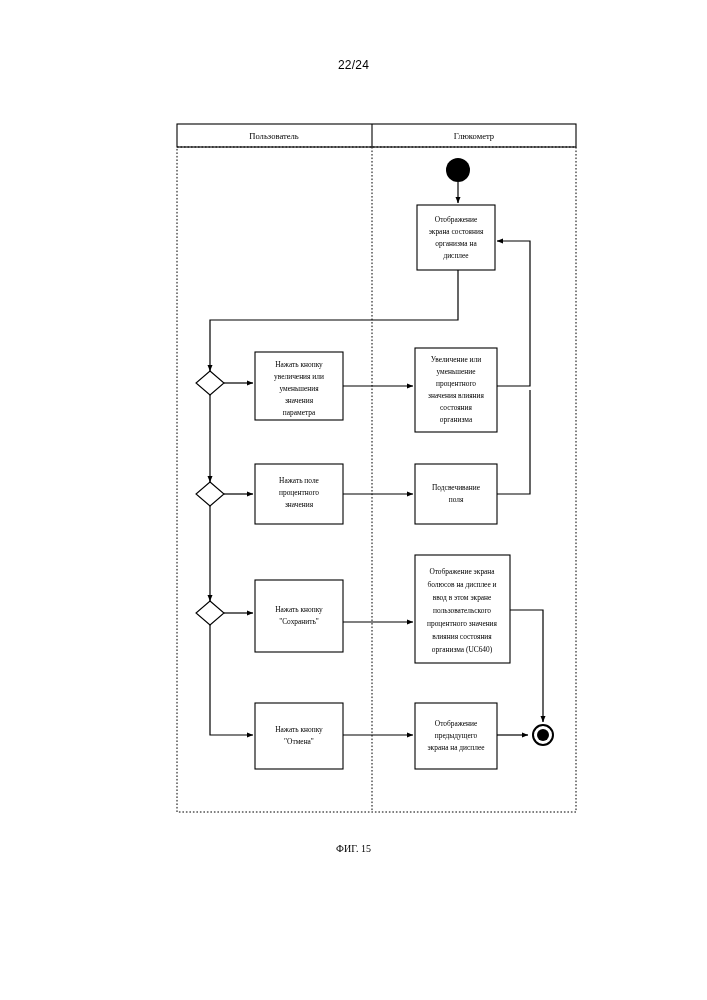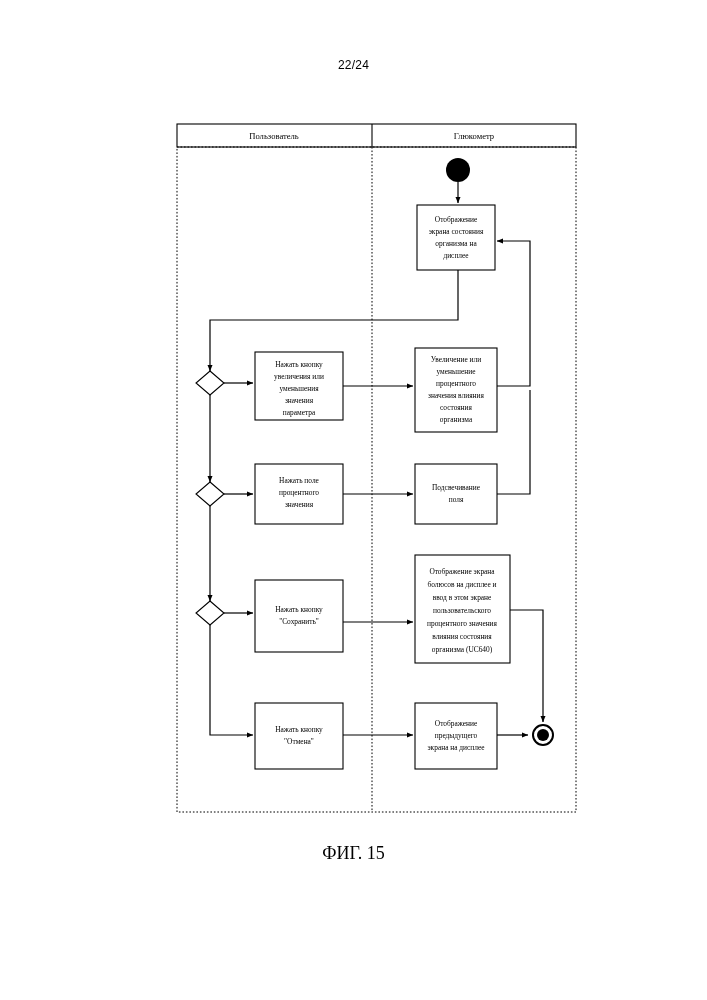--- a/index.html
+++ b/index.html
@@ -32,21 +32,21 @@
     font-size: 12px;
     letter-spacing: 0.2px;
   }
   .fig-caption {
     position: absolute;
     left: 0;
     top: 843px;
     width: 707px;
     text-align: center;
     font-family: "Liberation Serif", serif;
-    font-size: 18px;
+    font-size: 10px;
   }
   svg.diagram {
     position: absolute;
     left: 0;
     top: 0;
     width: 707px;
     height: 1000px;
   }
   .node-text {
     font-family: "Liberation Serif", serif;

